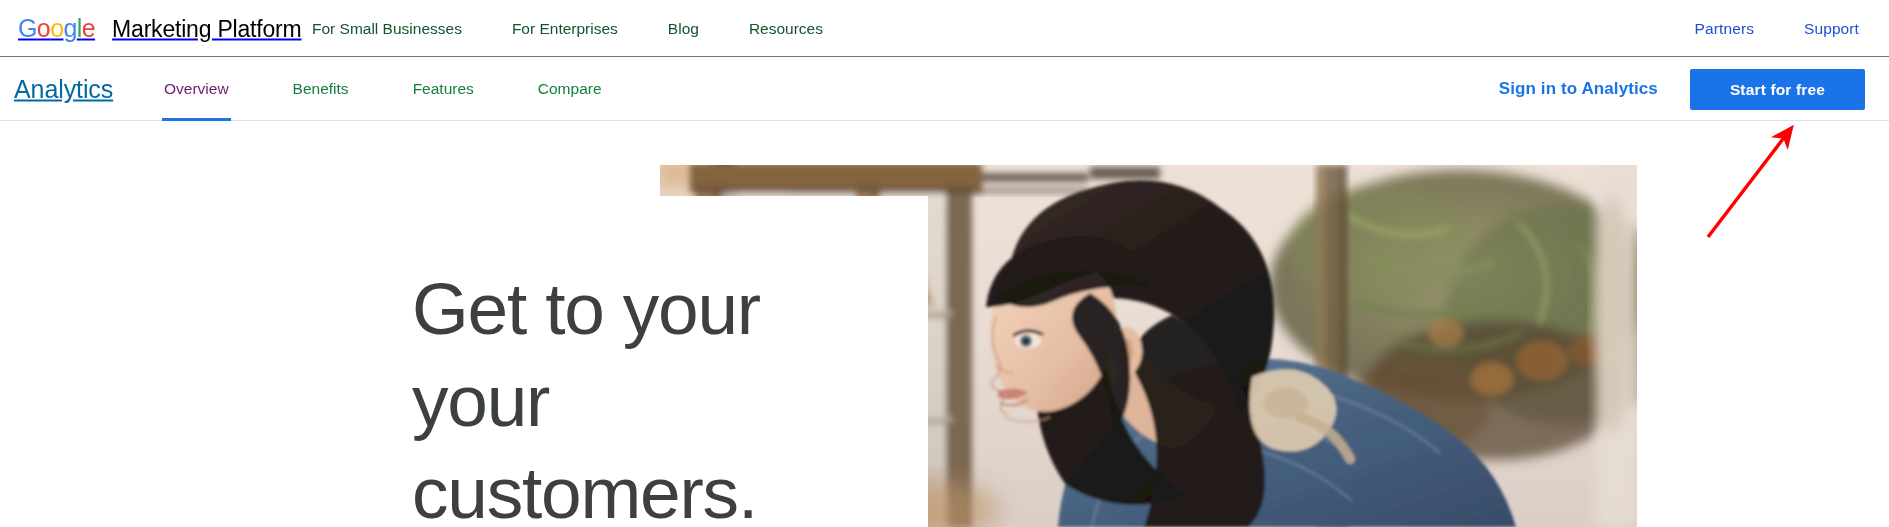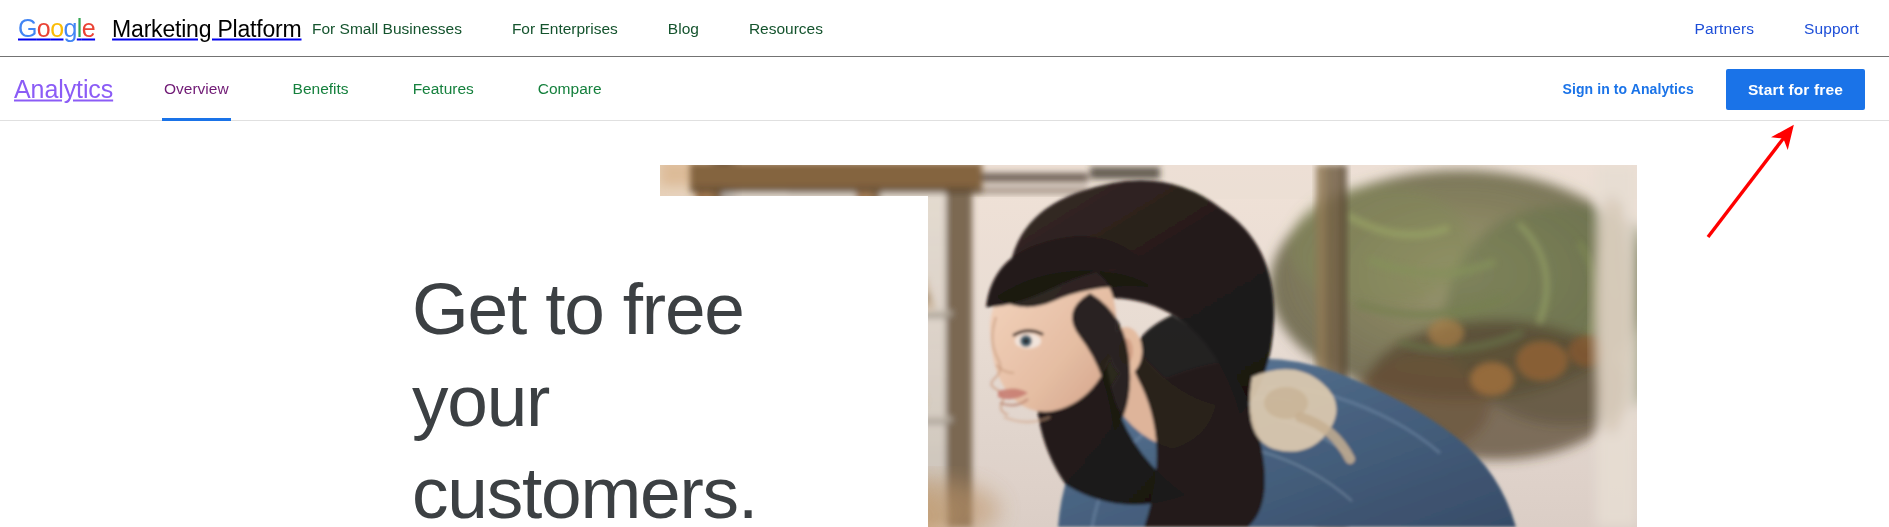--- a/index.html
+++ b/index.html
@@ -52,21 +52,21 @@
     white-space:nowrap; letter-spacing:0.1px;
   }
 
   
   .prod-bar {
     position:absolute; left:0; top:57px; width:1889px; height:64px;
     background:#ffffff; border-bottom:1px solid #e0e0e0;
   }
   .prod-title {
     position:absolute; left:14px; top:50%; transform:translateY(-50%);
-    font-size:25px; color:#8b5cf6; font-weight:400; letter-spacing:-0.1px;
+    font-size:25px; color:#0369a1; font-weight:400; letter-spacing:-0.1px;
     white-space:nowrap;
   }
   .prod-tabs {
     position:absolute; left:164px; top:0; height:64px; display:flex; align-items:stretch;
   }
   .prod-tab {
     position:relative; display:flex; align-items:center;
     padding:0 0 0 0; margin-right:64px;
     font-size:15.5px; color:#15803d; text-decoration:none; white-space:nowrap;
     cursor:pointer;
@@ -75,27 +75,27 @@
   .prod-tab.active { color:#701a75; }
   .prod-tab.active::after {
     content:""; position:absolute; left:-2px; right:-2px; bottom:0;
     height:3px; background:#1a73e8; border-radius:0;
   }
   .prod-right {
     position:absolute; right:24px; top:0; height:64px;
     display:flex; align-items:center; gap:32px;
   }
   .signin-link {
-    color:#1a73e8; font-size:14px; font-weight:700; text-decoration:none;
+    color:#1a73e8; font-size:17px; font-weight:700; text-decoration:none;
     white-space:nowrap; letter-spacing:0.1px;
   }
   .cta-btn {
     background:#1a73e8; color:#ffffff; border:none;
     font-family:inherit; font-size:15.5px; font-weight:700; letter-spacing:0.15px;
-    padding:0 22px; height:41px; line-height:41px; border-radius:2px;
+    padding:0 40px; height:41px; line-height:41px; border-radius:2px;
     cursor:pointer; white-space:nowrap;
   }
 
   
   .hero { position:absolute; left:0; top:121px; width:1889px; height:406px; background:#fff; overflow:hidden; }
 
   .hero-headline {
     position:absolute; left:412px; top:93px; width:450px;
     font-size:73px; line-height:92px; font-weight:300;
     color:#3c4043; letter-spacing:-1.2px; z-index:4;
@@ -378,21 +378,21 @@
           <path d="M640 252 q34 10 50 42" fill="none" stroke="#c3ab8c" stroke-width="10" stroke-linecap="round" opacity="0.85"></path>
         </g>
 
         <rect x="0" y="0" width="977" height="362" fill="#fff3e6" opacity="0.06"></rect>
       </svg>
     </div>
 
     <div class="hero-notch"></div>
 
     <h1 class="hero-headline">
-      <div>Get to free</div>
+      <div>Get to your</div>
       <div>your</div>
       <div>customers.</div>
     </h1>
   </div>
 
   <svg class="annot-arrow" viewBox="0 0 1889 527">
     <defs>
       <marker id="arrowHead" markerWidth="7" markerHeight="7" refX="3.2" refY="3.5" orient="auto" markerUnits="strokeWidth">
         <path d="M0,0.4 L7,3.5 L0,6.6 L1.9,3.5 z" fill="#ff0000"></path>
       </marker>

